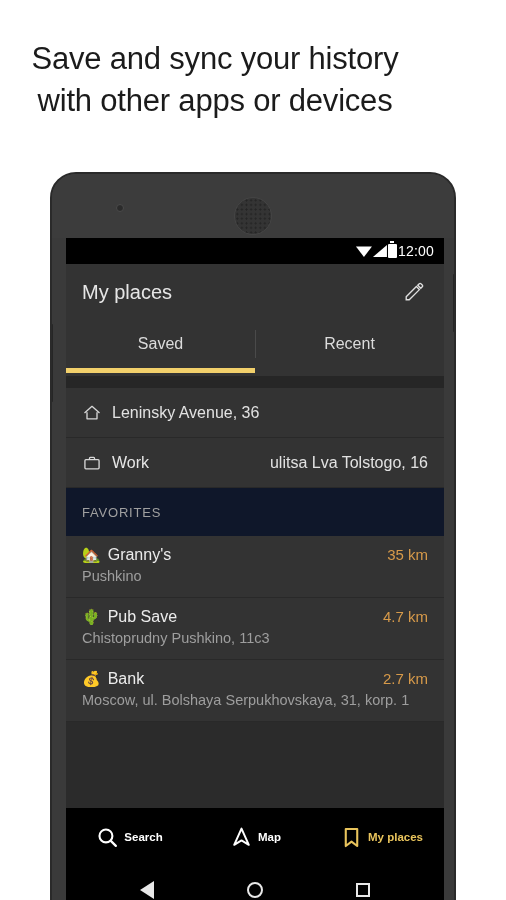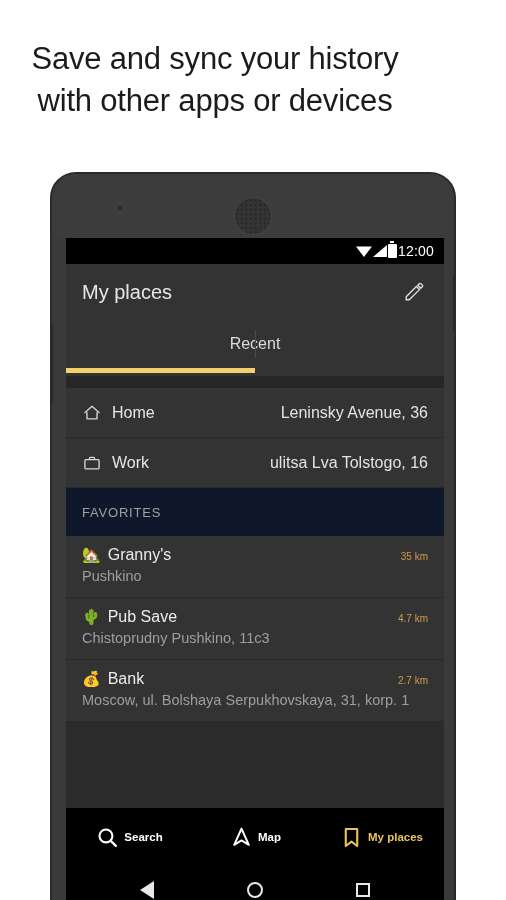--- a/index.html
+++ b/index.html
@@ -151,21 +151,21 @@
     color: #a0a0a0; font-size: 13px; letter-spacing: 0.8px;
   }
 
   .fav {
     background: #333333; padding: 10px 16px 11px 16px;
     border-bottom: 1px solid #292929;
   }
   .fav-top { display: flex; align-items: baseline; }
   .fav-emoji { font-size: 15px; margin-right: 7px; line-height: 1; }
   .fav-name { color: #ececec; font-size: 16px; flex: 1; }
-  .fav-dist { color: #d79a4a; font-size: 10px; }
+  .fav-dist { color: #d79a4a; font-size: 15px; }
   .fav-sub { color: #9e9e9e; font-size: 14.5px; line-height: 19px; margin-top: 3px; }
 
   
   .bottomnav {
     position: absolute; left: 0; bottom: 48px;
     width: 100%; height: 58px; background: #000;
     display: flex; align-items: center;
   }
   .navitem {
     flex: 1; display: flex; 
@@ -225,37 +225,39 @@
       <div class="app-title">My places</div>
       <div class="pencil-btn">
         <svg width="22" height="22" viewBox="0 0 24 24">
           <path d="M3.5 17.2L14.6 6.1l3.3 3.3L6.8 20.5H3.5v-3.3z" fill="none" stroke="#e0e0e0" stroke-width="1.5"></path>
           <path d="M16.1 4.6l1.6-1.6a1.3 1.3 0 0 1 1.9 0l1.4 1.4a1.3 1.3 0 0 1 0 1.9l-1.6 1.6z" fill="none" stroke="#e0e0e0" stroke-width="1.5"></path>
         </svg>
       </div>
     </div>
 
     <div class="tabs">
+      <div class="tab">
+        <span>Saved</span>
+      </div>
       <div class="tab-divider"></div>
       <div class="tab">
         <span>Recent</span>
       </div>
     </div>
     <div class="tab-strip">
       <div class="tab-indicator"></div>
     </div>
     <div class="tab-gap"></div>
 
     <div class="row row-simple">
       <div class="ic">
         <svg width="20" height="20" viewBox="0 0 24 24">
           <path d="M3 12L12 4l9 8M6 11v8h12v-8" fill="none" stroke="#d8d8d8" stroke-width="1.6" stroke-linejoin="round"></path>
         </svg>
       </div>
-      <div class="label">Home</div>
       <div class="addr">Leninsky Avenue, 36</div>
     </div>
 
     <div class="row row-simple">
       <div class="ic">
         <svg width="20" height="20" viewBox="0 0 24 24">
           <rect x="3.5" y="8" width="17" height="11" rx="1.2" fill="none" stroke="#d8d8d8" stroke-width="1.6"></rect>
           <path d="M9 8V6.2a1 1 0 0 1 1-1h4a1 1 0 0 1 1 1V8" fill="none" stroke="#d8d8d8" stroke-width="1.6"></path>
         </svg>
       </div>

